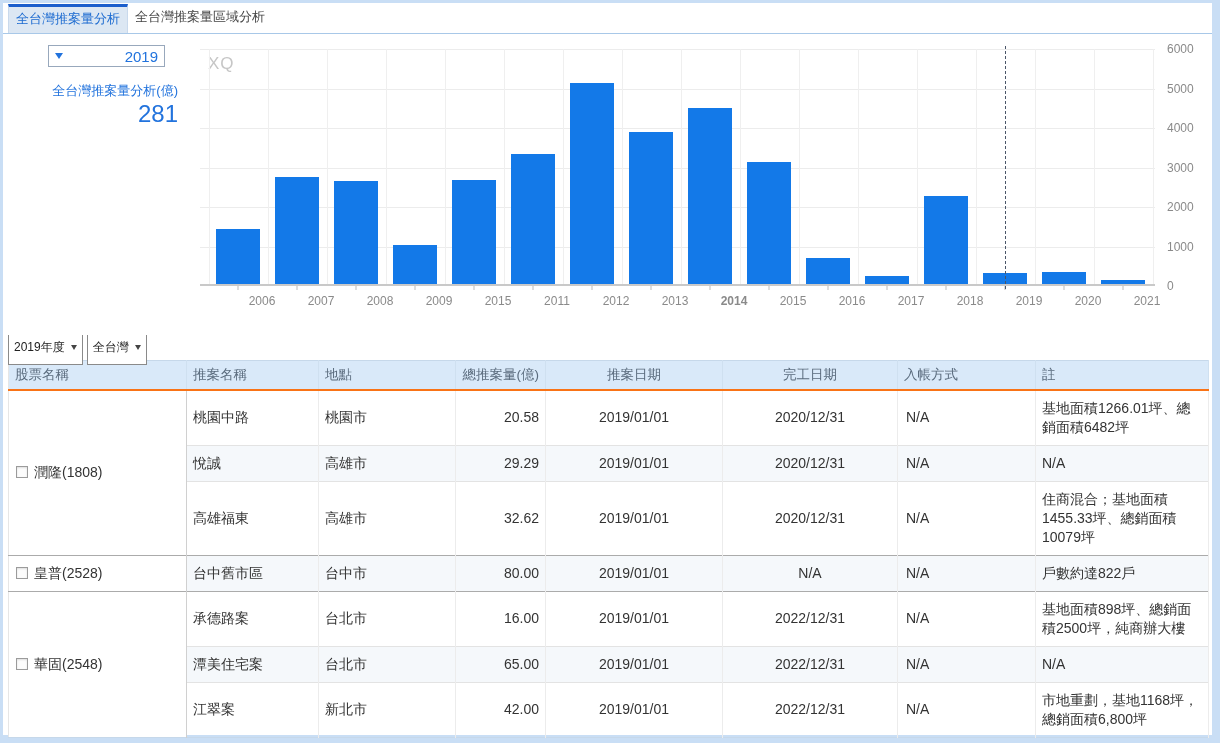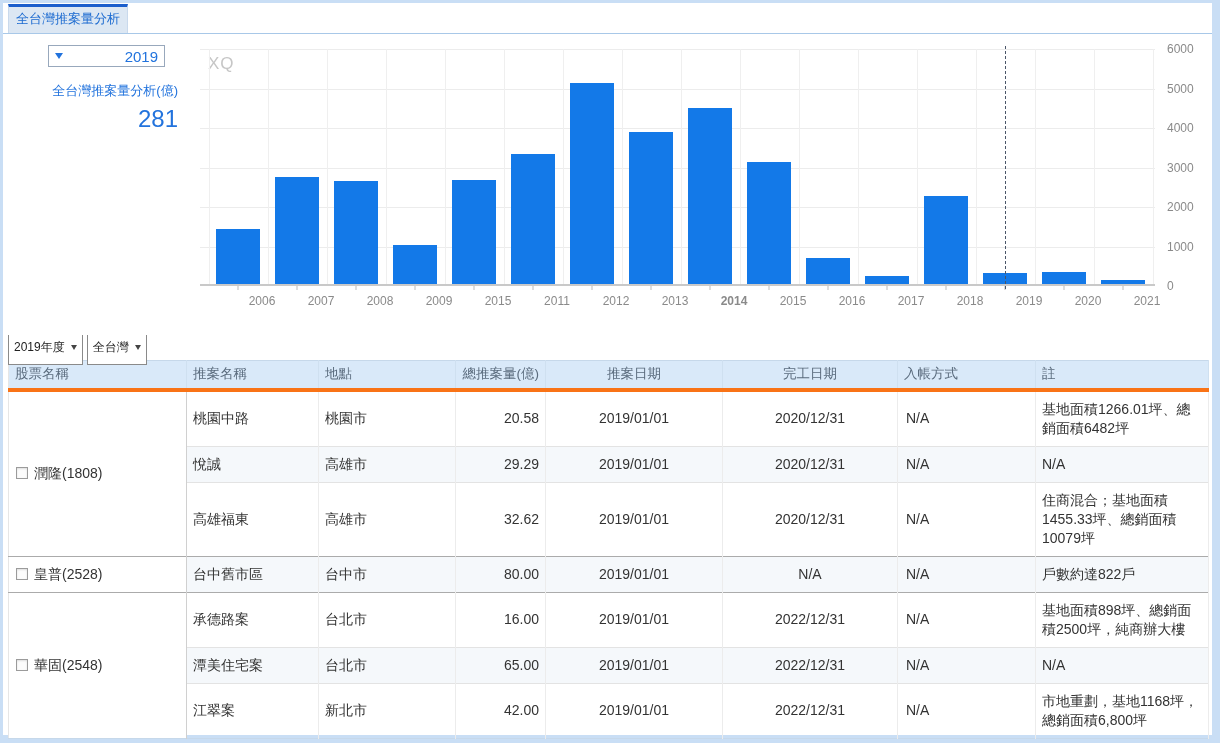--- a/index.html
+++ b/index.html
@@ -14,21 +14,21 @@
   .tab.active { background:#dce7f3; border-top:3px solid #1b5ecc; border-left:1px solid #c9d9ec; border-right:1px solid #c9d9ec; color:#1b6ad0; line-height:24px; }
 
   
   .chart-section { position:relative; height:301px; background:#fff; }
   .panel-select { position:absolute; left:45px; top:11px; width:117px; height:22px; border:1px solid #98a8bc; background:#fff;
     display:flex; align-items:center; justify-content:space-between; padding:0 6px; cursor:pointer; }
   .panel-select .val { color:#2273dd; font-size:15px; }
   .caret-blue { width:0; height:0; border-left:4px solid transparent; border-right:4px solid transparent; border-top:6px solid #2273dd; }
   .metric { position:absolute; left:10px; top:48px; width:165px; text-align:right; }
   .metric .mlabel { color:#2273dd; font-size:13px; }
-  .metric .mvalue { color:#2273dd; font-size:24px; margin-top:5px; }
+  .metric .mvalue { color:#2273dd; font-size:24px; }
 
   .plot { position:absolute; left:197px; top:15px; width:955px; height:237px; border-bottom:2px solid #c9c9c9; }
   .hgrid { position:absolute; left:0; width:100%; height:1px; background:#ececec; }
   .vgrid { position:absolute; top:0; height:100%; width:1px; background:#efefef; }
   .bar { position:absolute; bottom:0; width:44px; }
   .xtick { position:absolute; top:237px; height:4px; width:1px; background:#bbb; transform:translateX(-0.5px); }
   .xlab { position:absolute; top:245px; transform:translateX(-50%); font-size:12px; color:#8a8a8a; white-space:nowrap;margin-left:24px; }
   .ylabels { position:absolute; left:1164px; top:15px; width:44px; height:237px; }
   .ylab { position:absolute; left:0; transform:translateY(-50%); font-size:12px; color:#8a8a8a; }
   .marker { position:absolute; top:-3px; height:243px; width:0; border-left:1px dashed #4a5568; }
@@ -36,21 +36,21 @@
 
   
   .filter-row { height:25px; padding-left:5px; display:flex; align-items:center; gap:4px; background:#fff; }
   .select-box { display:inline-flex; align-items:center; gap:6px; border:1px solid #8a8a8a; background:#fff; height:34px; padding:0 5px; font-size:12px; color:#222; cursor:pointer; }
   .caret-dark { width:0; height:0; border-left:3.5px solid transparent; border-right:3.5px solid transparent; border-top:5px solid #444; }
 
   
   table { border-collapse:collapse; table-layout:fixed; width:1200px; margin-left:5px; font-size:14px; color:#333;
     border-left:1px solid #e6e6e6; border-right:1px solid #c6d8ea; border-bottom:1px solid #c6d8ea; }
   thead th { background:#d9e9f9; color:#5a6b7d; font-weight:normal; font-size:13.5px; height:29px;
-    border-top:1px solid #c6d8ea; border-bottom:4px solid #f97316; }
+    border-top:1px solid #c6d8ea; border-bottom:2px solid #f97316; }
   td { padding:8px 6px; line-height:19px; vertical-align:middle; border-right:1px solid #ececec; }
   th { padding:0 6px; border-right:1px solid #cfe0f0; }
   .h1,.h2,.h3,.h7,.h8 { text-align:left; }
   .h4 { text-align:right; }
   .h5,.h6 { text-align:center; }
   .c1 { background:#fff; border-right:1px solid #d0d0d0; padding-left:7px; }
   .c4 { text-align:right; }
   .c5,.c6 { text-align:center; }
   .c7 { padding-left:8px; }
   tr.gfirst td { border-top:1px solid #ababab; }
@@ -58,20 +58,21 @@
   tbody tr:nth-child(even) td:not(.c1) { background:#f5f8fb; }
   .cb { display:inline-block; width:12px; height:12px; border:1px solid #9b9b9b; background:#fcfcfc; vertical-align:-1px; margin-right:6px; box-shadow:inset 0 1px 2px rgba(0,0,0,0.12); cursor:pointer; }
 </style>
 </head>
 <body>
 
 <div class="frame">
 
   <div class="tab-bar" id="tab-bar">
       <div class="tab active">全台灣推案量分析</div>
+      <div class="tab">全台灣推案量區域分析</div>
     </div>
 
   <div class="chart-section">
     <div class="panel-select">
       <span class="caret-blue"></span>
       <span class="val">2019</span>
     </div>
     <div class="metric">
       <div class="mlabel">全台灣推案量分析(億)</div>
       <div class="mvalue">281</div>

